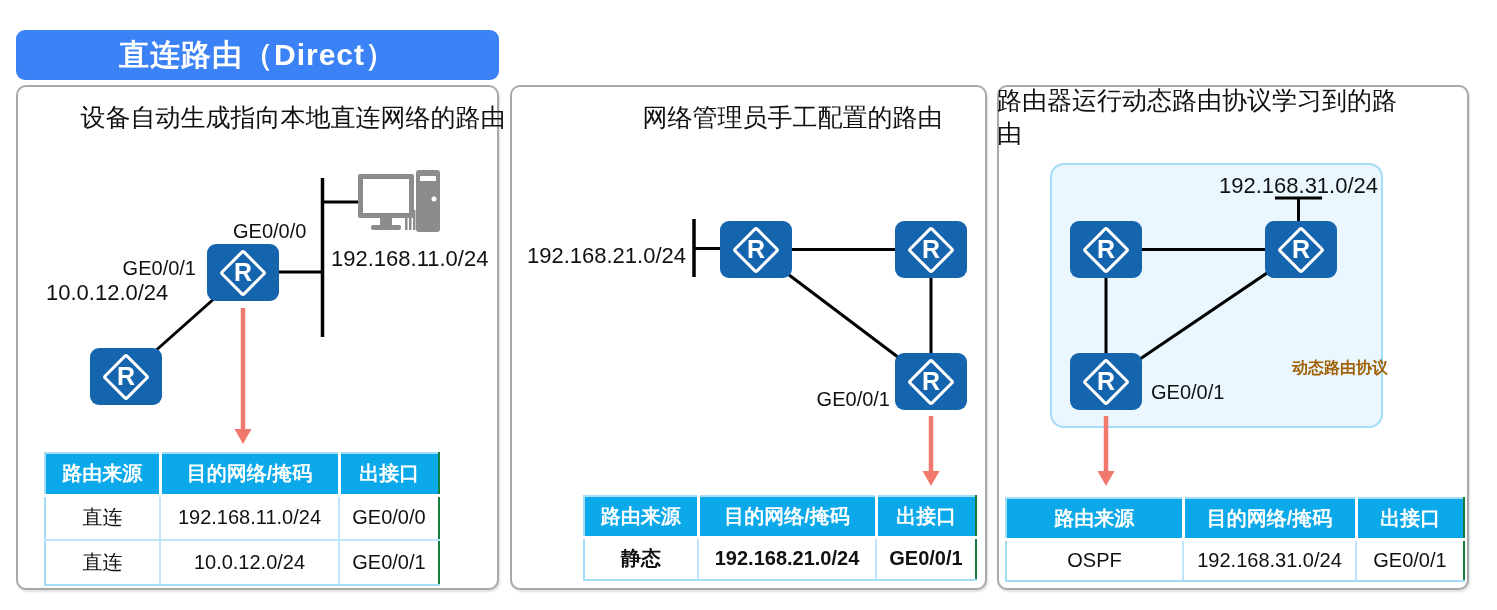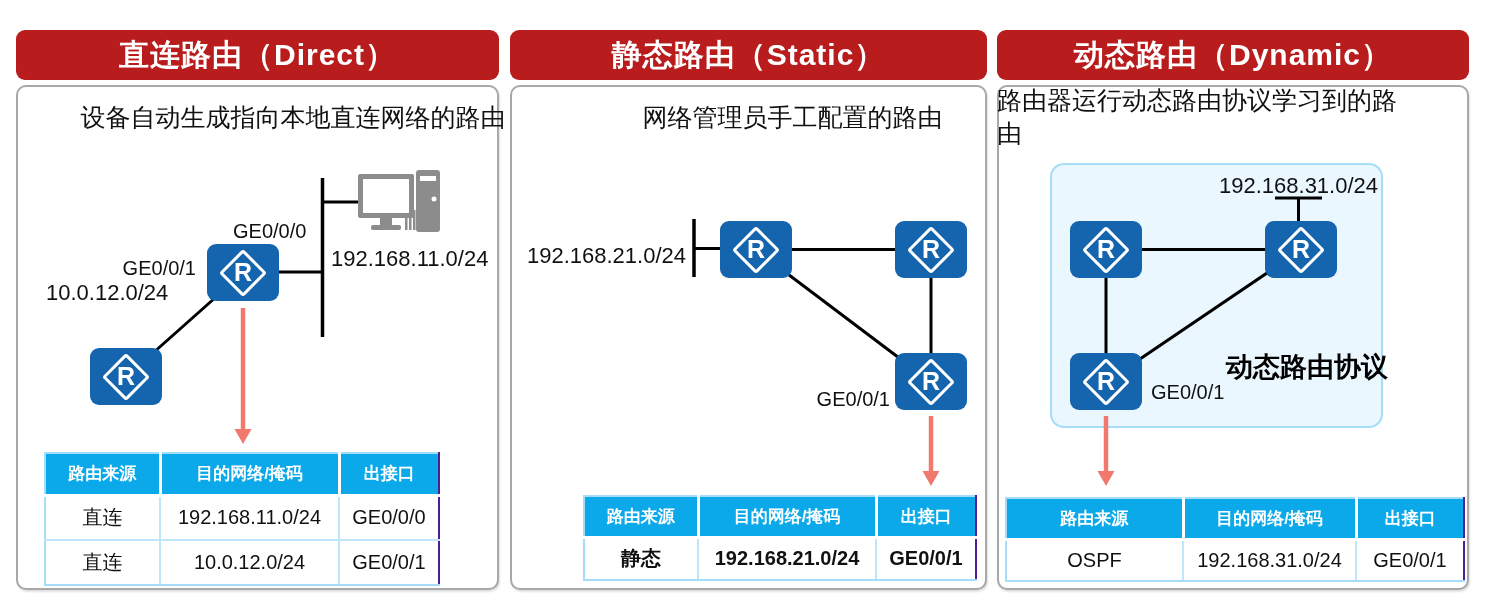--- a/index.html
+++ b/index.html
@@ -3,21 +3,21 @@
 <meta charset="utf-8">
 <style>
   * { margin:0; padding:0; box-sizing:border-box; }
   html,body { background:#ffffff; }
   body { font-family:"Liberation Sans","DejaVu Sans",sans-serif; }
   #stage{ position:relative; width:1497px; height:610px; background:#ffffff; overflow:hidden; }
 
   
   .panel-header{
     position:absolute; top:30px; height:50px; border-radius:9px;
-    background:#b91c1c; color:#ffffff; font-weight:bold; font-size:30px;
+    background:#3b82f6; color:#ffffff; font-weight:bold; font-size:30px;
     display:flex; align-items:center; justify-content:center; z-index:3;
     letter-spacing:1px;
   }
   .panel-body{
     position:absolute; top:85px; height:505px; background:#ffffff;
     border:2px solid #A8A8A8; border-radius:10px; z-index:0;
     box-shadow:1px 2px 2px rgba(0,0,0,0.12);
   }
   .panel-desc{
     position:absolute; top:99px; height:36px; z-index:3;
@@ -47,39 +47,39 @@
 
   .net-label{ position:absolute; z-index:3; font-size:22px; color:#111111; white-space:nowrap; }
   .if-label{ position:absolute; z-index:3; font-size:20px; color:#111111; white-space:nowrap; }
 
   .blue-box{
     position:absolute; left:1050px; top:163px; width:333px; height:265px;
     background:#EBF7FE; border:2px solid #A5DCF8; border-radius:14px; z-index:1;
   }
   .note{
     position:absolute; left:1226px; top:354px; width:162px; z-index:3;
-    color:#000000; font-weight:bold; font-size:27px; line-height:27px;
+    color:#a16207; font-weight:bold; font-size:16px; line-height:27px;
     text-align:right; white-space:nowrap;
   }
 
   .pc-icon{ position:absolute; left:356px; top:168px; z-index:3; }
 
   
   .rt{ position:absolute; z-index:3; border-collapse:collapse; table-layout:fixed; }
   .rt th{
-    background:#0BA9E9; color:#ffffff; font-weight:bold; font-size:17px;
+    background:#0BA9E9; color:#ffffff; font-weight:bold; font-size:20px;
     border:3px solid #ffffff; text-align:center; padding:0;
   }
   .rt td{
     background:#ffffff; color:#111111; font-size:20px;
     border:2px solid #BFE6FA; text-align:center; padding:0;
   }
   .rt{ border:2px solid #A5DCF8; }
   .rt th:first-child, .rt td:first-child{ border-left:2px solid #A5DCF8; }
-  .rt th:last-child,  .rt td:last-child { border-right:2px solid #4c1d95; }
+  .rt th:last-child,  .rt td:last-child { border-right:2px solid #15803d; }
   .rt th{ border-top:2px solid #A5DCF8; }
   .rt tr:last-child td{ border-bottom:2px solid #A5DCF8; }
 </style>
 </head>
 <body>
 
 <div id="stage">
 
   <div class="panel-body" style="left:16px; width:483px;"></div>
   <div class="panel-body" style="left:510px; width:477px;"></div>
@@ -120,26 +120,20 @@
       <line x1="1106" y1="382" x2="1301" y2="250"></line>
     </g>
     <g>
       <line x1="1106" y1="416" x2="1106" y2="472" stroke="#F0786C" stroke-width="4.5"></line>
       <polygon points="1097.5,471 1114.5,471 1106,486" fill="#F0786C"></polygon>
     </g>
   </svg>
 
   <div class="panel-header" style="left:16px; width:483px;">
     <span>直连路由（Direct）</span>
-  </div>
-  <div class="panel-header" style="left:510px; width:477px;">
-    <span>静态路由（Static）</span>
-  </div>
-  <div class="panel-header" style="left:997px; width:472px;">
-    <span>动态路由（Dynamic）</span>
   </div>
 
   <div class="panel-desc" style="left:16px; width:554px;">设备自动生成指向本地直连网络的路由</div>
   <div class="panel-desc" style="left:510px; width:565px;">网络管理员手工配置的路由</div>
   <div class="panel-desc" style="left:997px; width:420px;">路由器运行动态路由协议学习到的路由</div>
 
   <div class="router" style="left:207px; top:244px;">
     <span class="diamond"></span>
     <span class="rletter">R</span>
   </div>

